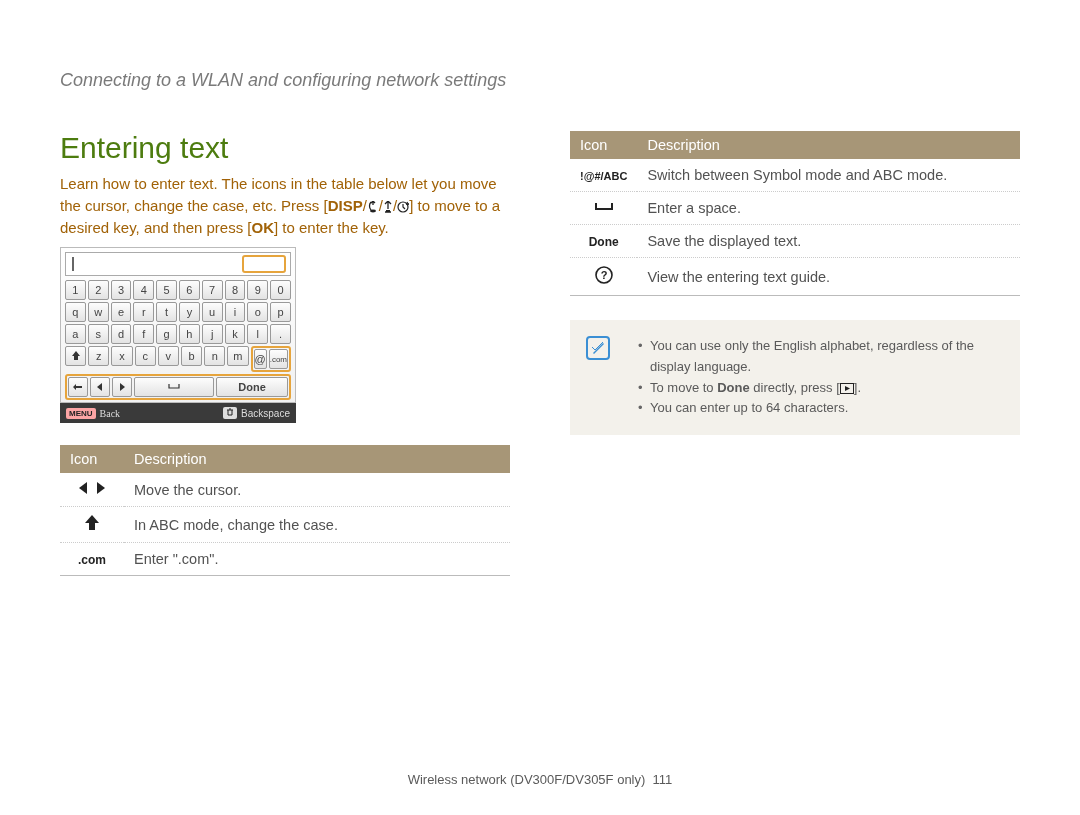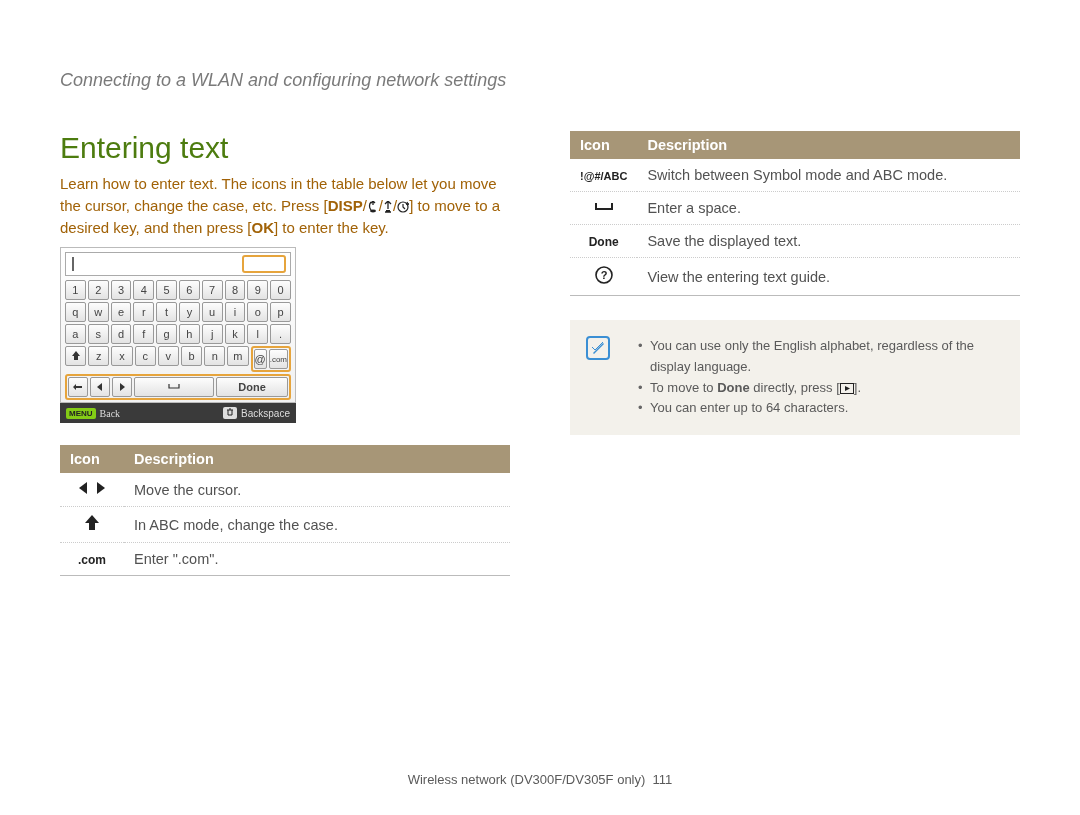--- a/index.html
+++ b/index.html
@@ -88,33 +88,33 @@
   .kb-bottom-row .key.done { flex:0 0 72px; font-weight:bold; font-size:11px; }
   .done-hl { border:2px solid #e6a43c; border-radius:3px; padding:1px; display:flex; gap:2px; width:100%; }
   .kb-footer {
     background:#3a3a3a;
     color:#ddd;
     font-size:10px;
     display:flex;
     padding:4px 6px;
     align-items:center;
   }
-  .kb-footer .menu-badge { background:#84cc16; color:#222; font-size:8px; padding:1px 3px; border-radius:2px; margin-right:4px; font-weight:bold;}
+  .kb-footer .menu-badge { background:#fca5a5; color:#222; font-size:8px; padding:1px 3px; border-radius:2px; margin-right:4px; font-weight:bold;}
   .kb-footer .back { flex:1;font-family:Liberation Serif, serif; }
   .kb-footer .trash-badge { background:#ddd; color:#222; font-size:8px; padding:1px 3px; border-radius:2px; margin-right:4px;}
   
   table.icon-table {
     width: 100%;
     border-collapse: collapse;
     font-size: 14.5px;
   }
   table.icon-table thead th {
     background: #a79677;
     color: #fff;
-    font-weight: 700;
+    font-weight: 400;
     text-align: left;
     padding: 6px 10px;
   }
   table.icon-table td {
     padding: 8px 10px;
     border-bottom: 1px dotted #ccc;
     vertical-align: middle;
     color: #525252;
   }
   table.icon-table tr:last-child td { border-bottom: none; }

